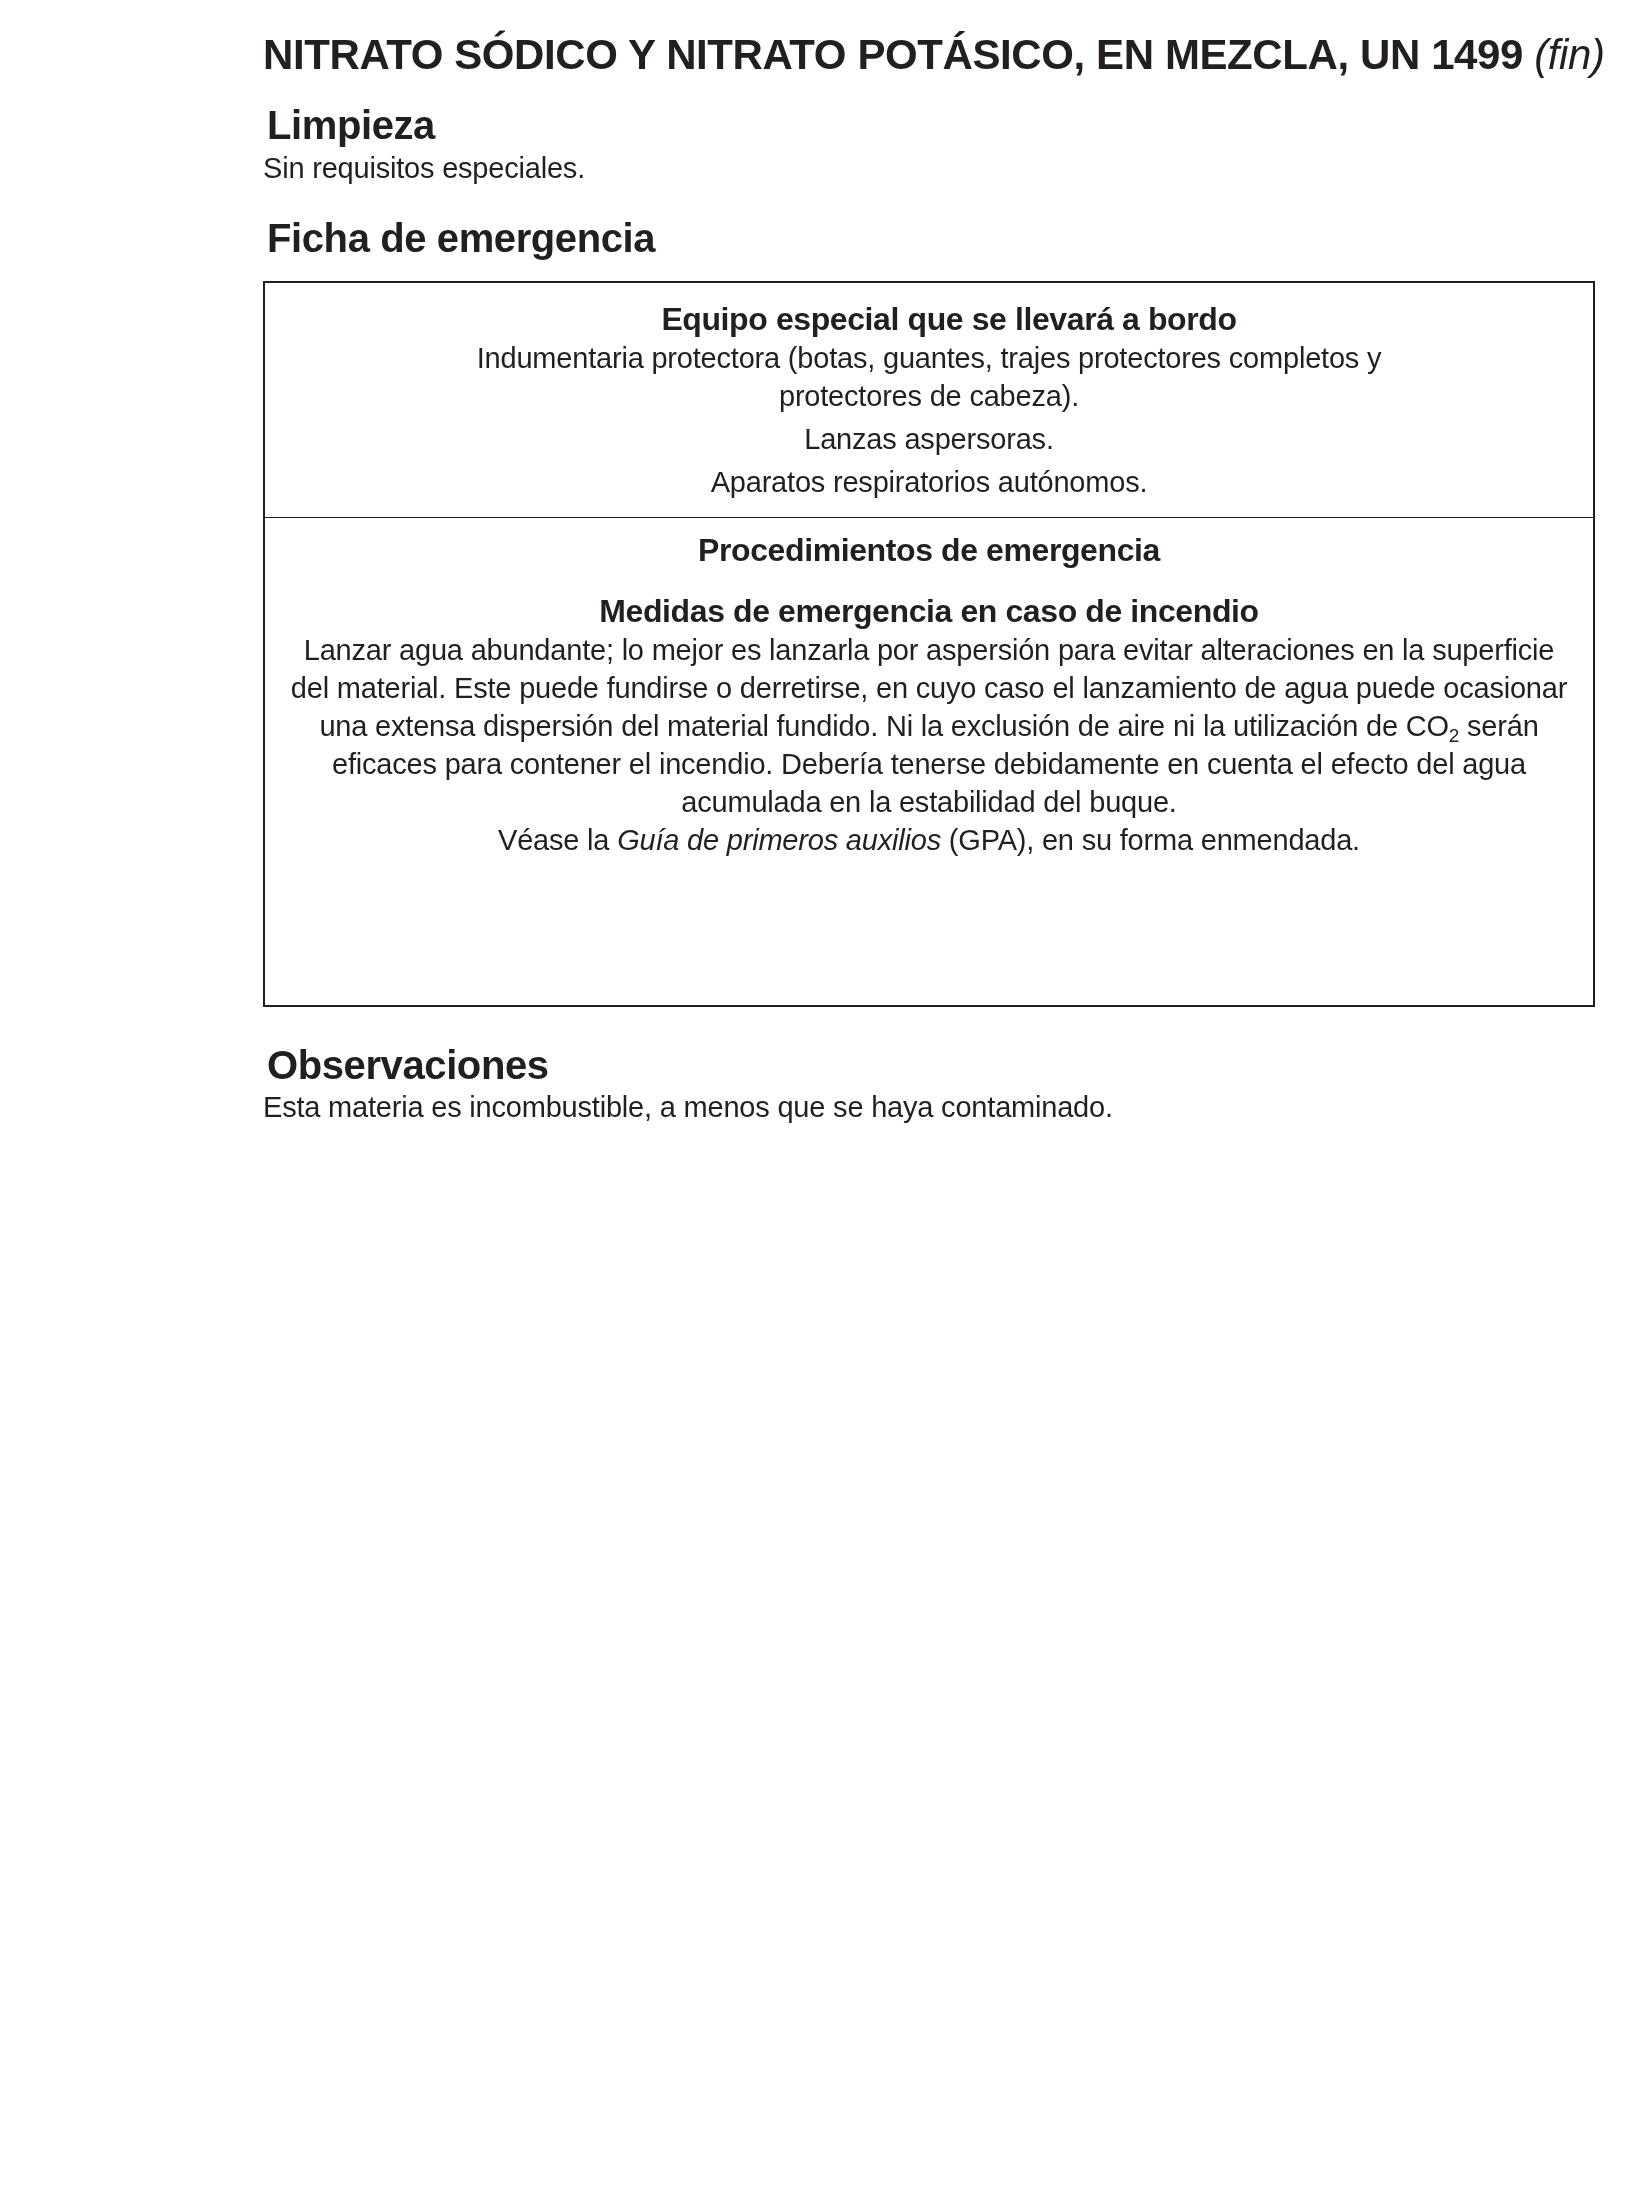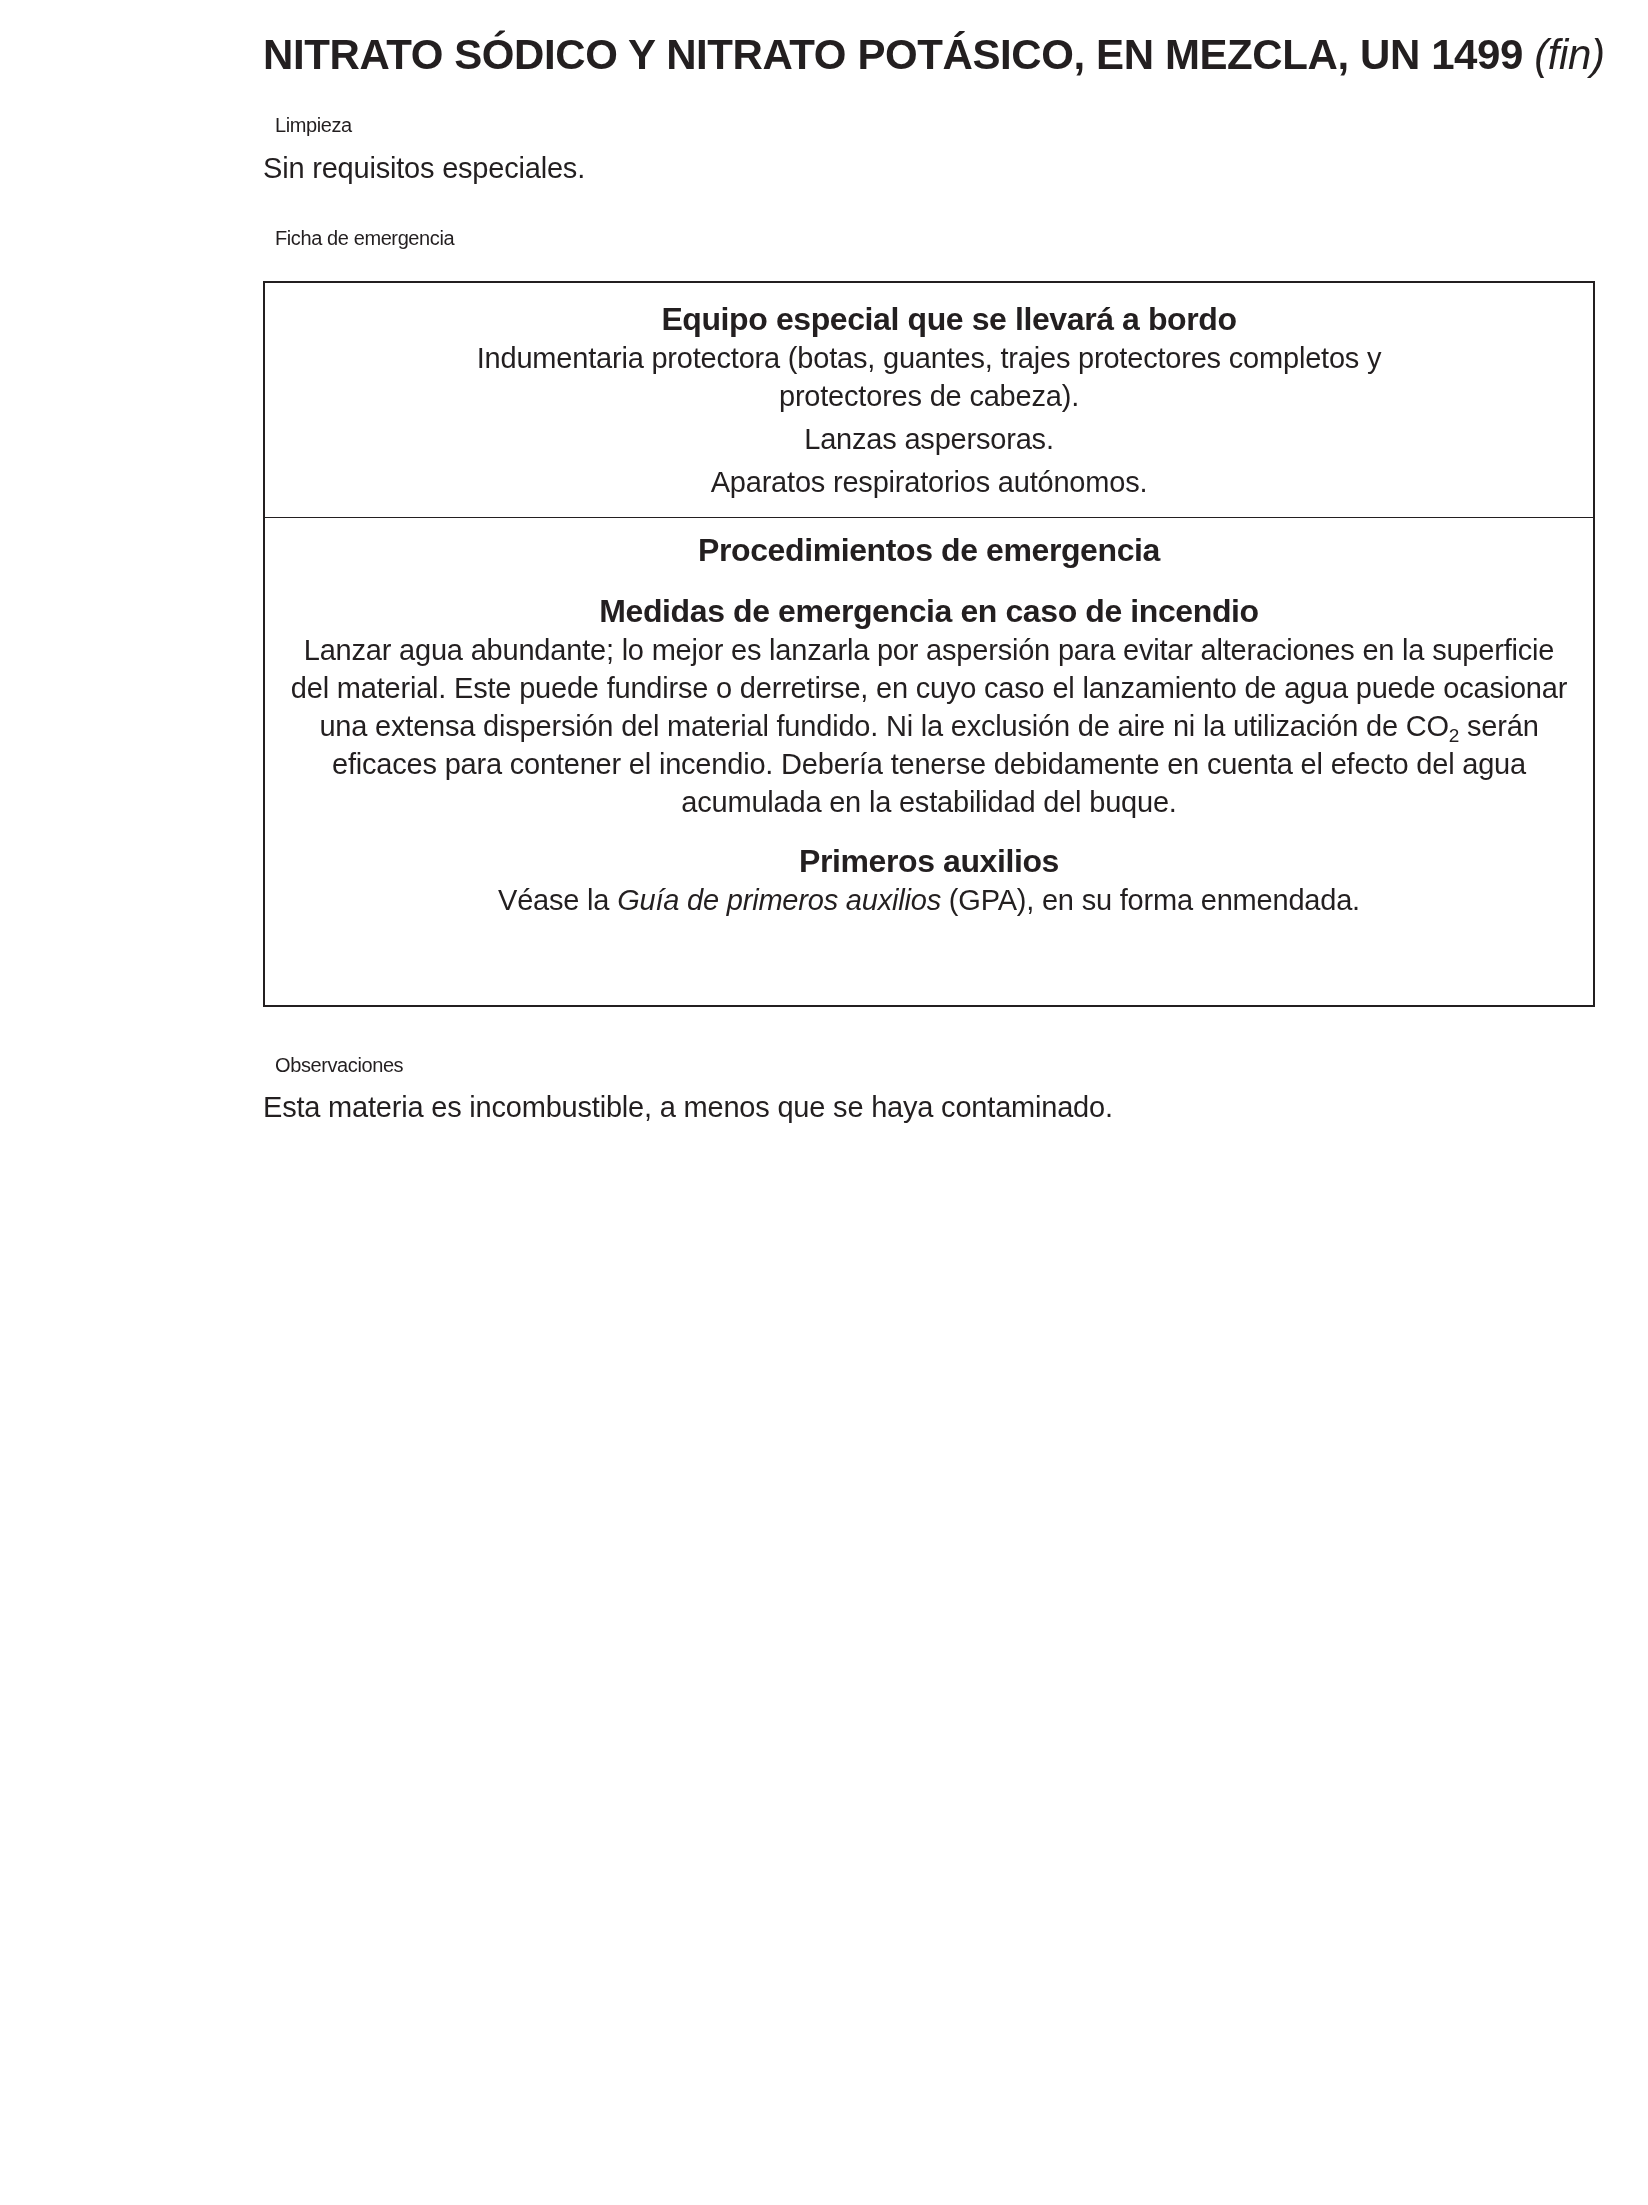--- a/index.html
+++ b/index.html
@@ -30,23 +30,23 @@
       letter-spacing: -0.4px;
       white-space: nowrap;
       line-height: 46px;
     }
     .doc-title .cont {
       font-weight: normal;
       font-style: italic;
     }
     .sec-head {
       position: absolute;
-      left: 12px;
-      font-size: 20px;
-      font-weight: normal;
+      left: 4px;
+      font-size: 40px;
+      font-weight: bold;
       letter-spacing: -0.4px;
       line-height: 40px;
       white-space: nowrap;
     }
     .sec-text {
       position: absolute;
       left: 0;
       font-size: 29px;
       line-height: 38px;
       white-space: nowrap;
@@ -127,21 +127,20 @@
     </div>
 
     <div class="efs-divider"></div>
 
     <div class="efs-part p2">
       <div class="box-head" style="margin-top:11px;">Procedimientos de emergencia</div>
 
       <div class="box-head" style="margin-top:20.7px;">Medidas de emergencia en caso de incendio</div>
       <div class="box-para"><span>Lanzar agua abundante; lo mejor es lanzarla por aspersión para evitar alteraciones en la superficie del material. Este puede fundirse o derretirse, en cuyo caso el lanzamiento de agua puede ocasionar una extensa dispersión del material fundido. Ni la exclusión de aire ni la utilización de CO</span><span class="sub">2</span><span> serán eficaces para contener el incendio. Debería tenerse debidamente en cuenta el efecto del agua acumulada en la estabilidad del buque.</span></div>
 
-      <div class="box-head" style="margin-top:20.7px;">Primeros auxilios</div>
       <div class="box-line"><span>Véase la </span><span class="it">Guía de primeros auxilios</span><span> (GPA), en su forma enmendada.</span></div>
     </div>
 
   </div>
 
   <div class="sec-head" style="top:1045px;">Observaciones</div>
   <div class="sec-text" style="top:1088px;">Esta materia es incombustible, a menos que se haya contaminado.</div>
 
 </div>
 

